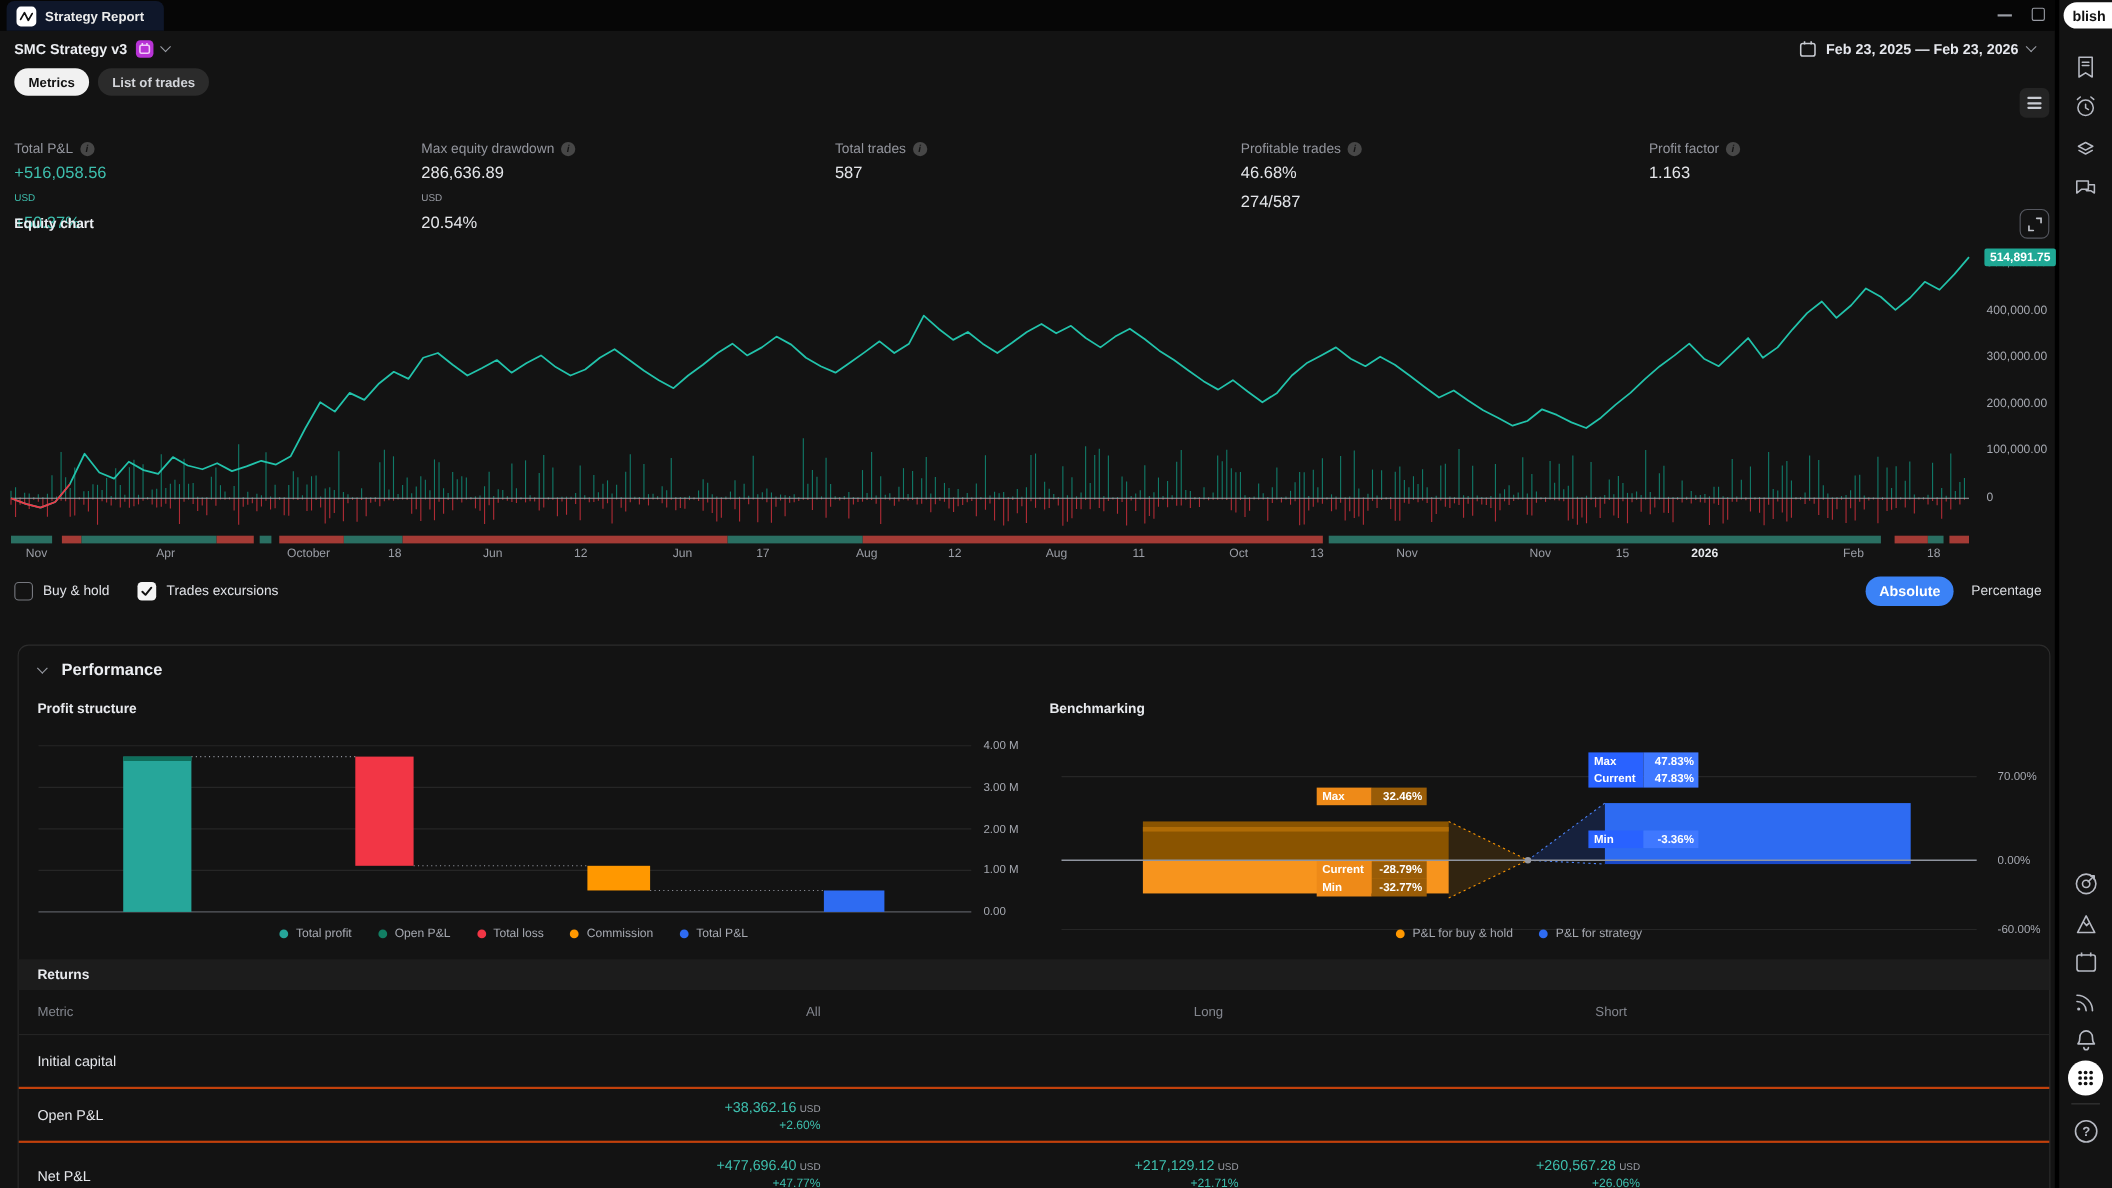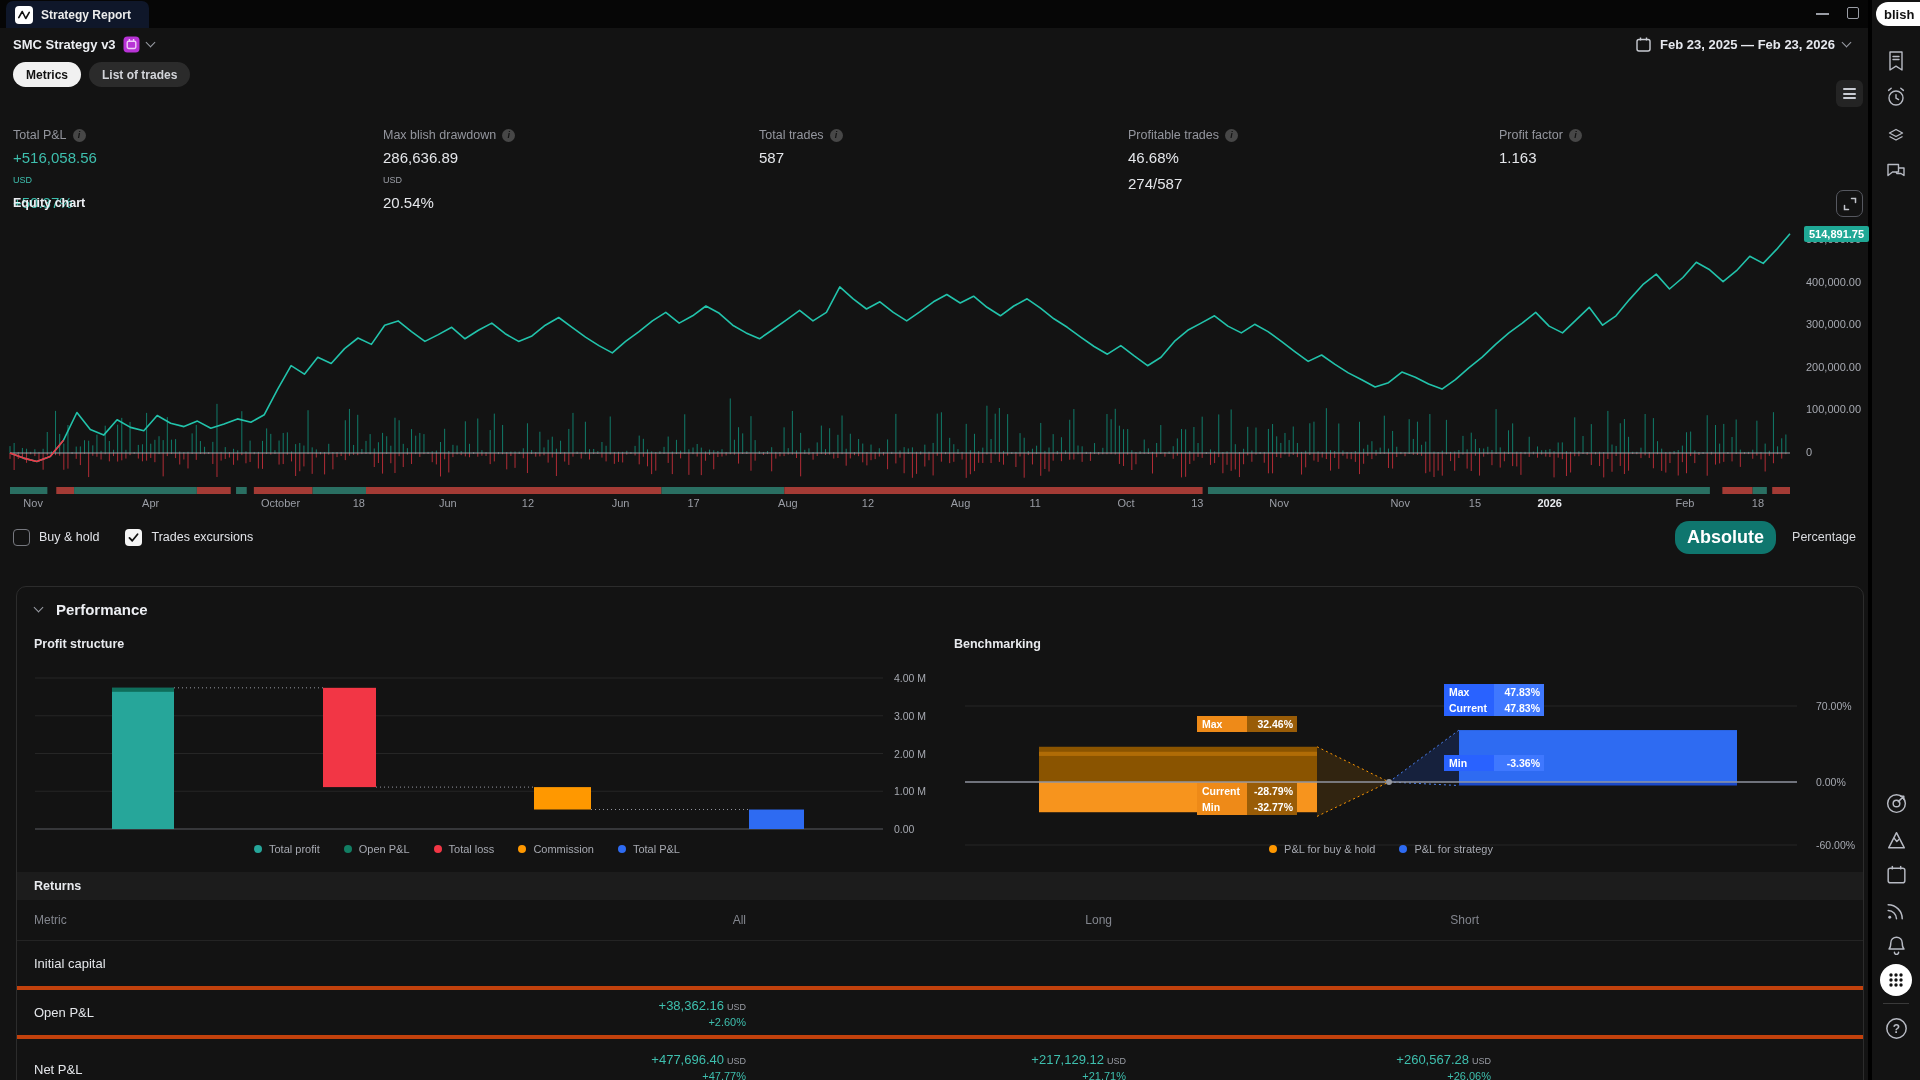--- a/index.html
+++ b/index.html
@@ -43,41 +43,41 @@
   .eq-x{position:absolute;left:0;top:497px;width:1800px;height:16px;}
   .eq-x span{position:absolute;transform:translateX(-50%);font-size:11px;color:#9b9ea6;white-space:nowrap;}
   .eq-x span.year{color:#e8eaee;font-weight:bold;}
   
   .controls-row{position:absolute;left:0;top:522px;width:1868px;height:30px;display:flex;align-items:center;padding:0 10px 0 13px;gap:26px;}
   .chk-item{display:flex;align-items:center;gap:9px;font-size:12.5px;color:#e2e4e9;}
   .chk{width:17px;height:17px;border-radius:4px;}
   .chk.off{border:1.6px solid #76787f;background:transparent;}
   .chk.on{background:#f5f5f5;display:flex;align-items:center;justify-content:center;}
   .mode{margin-left:auto;display:flex;align-items:center;gap:16px;}
-  .mode .abs{background:#0f766e;color:#fff;font-weight:bold;font-size:18px;border-radius:14px;padding:6px 12px;}
+  .mode .abs{background:#3b82f6;color:#fff;font-weight:bold;font-size:13px;border-radius:14px;padding:6px 12px;}
   .mode .pct{color:#d8dade;font-size:12.5px;padding-right:2px;}
   
   .card{position:absolute;left:16px;top:586px;width:1848px;height:600px;border:1px solid #2c2c2c;border-radius:10px;background:#131313;}
   .perf-head{position:absolute;left:18px;top:14px;display:flex;align-items:center;gap:14px;}
   .perf-title{font-size:15px;font-weight:bold;color:#eceef2;}
   .sub-title{position:absolute;font-size:12.5px;font-weight:bold;color:#e8eaee;}
   #ps-svg,#bm-svg{position:absolute;}
   .ps-y span,.bm-y span{position:absolute;font-size:10.5px;color:#a6a9b1;white-space:nowrap;}
   .legend{position:absolute;display:flex;justify-content:center;gap:24px;font-size:11px;color:#a6a9b1;}
   .legend .it{display:flex;align-items:center;gap:7px;white-space:nowrap;}
   .legend .dot{width:8px;height:8px;border-radius:50%;}
   .bm-badge{position:absolute;display:flex;height:16px;font-size:10.5px;font-weight:bold;color:#fff;line-height:16px;z-index:2;}
   .bm-badge .l{width:50px;padding-left:5px;}
   .bm-badge .v{width:50px;text-align:right;padding-right:4px;}
   .bm-badge.blue .l{background:#2962ff;} .bm-badge.blue .v{background:#3f78ff;}
   .bm-badge.org .l{background:#ee8a18;} .bm-badge.org .v{background:#995c07;}
   
   .ret-band{position:absolute;left:0;top:285px;width:100%;height:28px;background:#1c1c1c;display:flex;align-items:center;padding-left:17px;font-size:12.5px;font-weight:bold;color:#e8eaee;}
   .ret-header{position:absolute;left:0;top:313px;width:100%;height:41px;border-bottom:1px solid #242424;font-size:12px;color:#83868e;}
-  .ret-row{position:absolute;left:0;width:100%;border-bottom:4px solid #c2410c;font-size:13px;color:#e4e6ea;}
+  .ret-row{position:absolute;left:0;width:100%;border-bottom:2px solid #c2410c;font-size:13px;color:#e4e6ea;}
   .cell-metric{position:absolute;left:17px;top:0;height:100%;display:flex;align-items:center;}
   .cell{position:absolute;top:0;height:100%;width:245px;display:flex;flex-direction:column;justify-content:center;gap:3px;text-align:right;}
   .cell.c-all{left:484px;} .cell.c-long{left:864px;} .cell.c-short{left:1229px;}
   .cell .cur{font-size:9px;color:#9a9da5;margin-left:3px;}
   .cell .pct{font-size:11px;}
   .teal, .teal .pct{color:#3ebfae;}
   .hdr-cell{position:absolute;top:0;height:100%;display:flex;align-items:center;justify-content:flex-end;width:245px;}
   
   .sidebar{position:absolute;left:1872px;top:0;width:48px;height:1080px;background:#131313;display:flex;flex-direction:column;align-items:center;}
   .sb-icon{position:absolute;left:50%;transform:translateX(-50%);width:26px;height:26px;display:flex;align-items:center;justify-content:center;}
@@ -146,21 +146,21 @@
           <span class="info">i</span>
         </div>
       <div class="stat-value">
           <span>+516,058.56</span>
           <span class="cur">USD</span>
           <span>+50.37%</span>
         </div>
     </div>
     <div class="stat" style="left:383px">
       <div class="stat-label">
-          <span>Max blish drawdown</span>
+          <span>Max equity drawdown</span>
           <span class="info">i</span>
         </div>
       <div class="stat-value">
           <span>286,636.89</span>
           <span class="cur">USD</span>
           <span>20.54%</span>
         </div>
     </div>
     <div class="stat" style="left:759px">
       <div class="stat-label">

